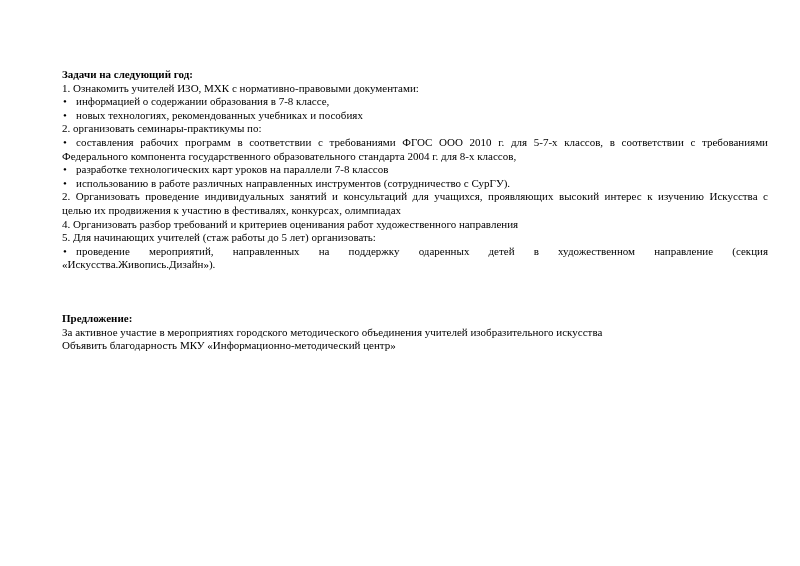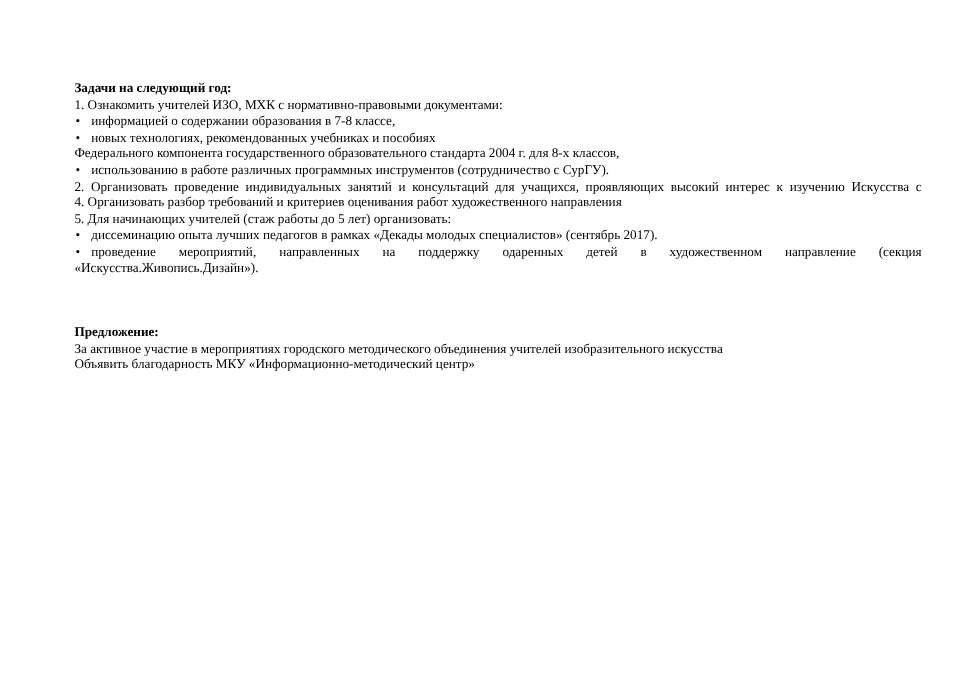--- a/index.html
+++ b/index.html
@@ -16,26 +16,29 @@
   .gap { height: 40px; }
 </style>
 </head>
 <body>
 
 <div class="page">
   <div class="heading">Задачи на следующий год:</div>
   <div class="line">1.  Ознакомить учителей ИЗО, МХК с нормативно-правовыми документами:</div>
   <div class="bullet-line"><span class="dot">•</span><span>информацией о содержании образования в 7-8 классе,</span></div>
   <div class="bullet-line"><span class="dot">•</span><span>новых технологиях, рекомендованных учебниках и пособиях</span></div>
+  <div class="line">2.  организовать семинары-практикумы по:</div>
+  <div class="bullet-line justify"><span class="dot">•</span><span>составления рабочих программ в соответствии с требованиями ФГОС ООО 2010 г. для 5-7-х классов, в соответствии с требованиями</span></div>
   <div class="line">Федерального компонента государственного образовательного стандарта 2004 г. для 8-х классов,</div>
-  <div class="bullet-line"><span class="dot">•</span><span>использованию в  работе различных программных инструментов (сотрудничество с СурГУ).</span></div>
+  <div class="bullet-line"><span class="dot">•</span><span>разработке технологических карт уроков на параллели 7-8 классов</span></div>
+  <div class="bullet-line"><span class="dot">•</span><span>использованию в  работе различных направленных инструментов (сотрудничество с СурГУ).</span></div>
   <div class="line justify">2.  Организовать проведение индивидуальных занятий и консультаций для учащихся, проявляющих высокий интерес к изучению Искусства с</div>
+  <div class="line">целью их продвижения к участию в фестивалях, конкурсах, олимпиадах</div>
   <div class="line">4.  Организовать разбор требований и критериев оценивания работ художественного направления</div>
   <div class="line">5.  Для начинающих учителей (стаж работы до 5 лет) организовать:</div>
-  <div class="bullet-line"><span class="dot">•</span><span>диссеминацию опыта лучших педагогов в рамках «Декады молодых специалистов» (сентябрь 2017).</span></div>
   <div class="bullet-line justify"><span class="dot">•</span><span>проведение мероприятий, направленных на поддержку одаренных детей в художественном направление (секция</span></div>
   <div class="line">«Искусства.Живопись.Дизайн»).</div>
 
   <div class="gap"></div>
 
   <div class="heading">Предложение:</div>
   <div class="line">За активное участие в мероприятиях городского методического объединения учителей изобразительного искусства</div>
   <div class="line">Объявить благодарность МКУ «Информационно-методический центр»</div>
 </div>
 

